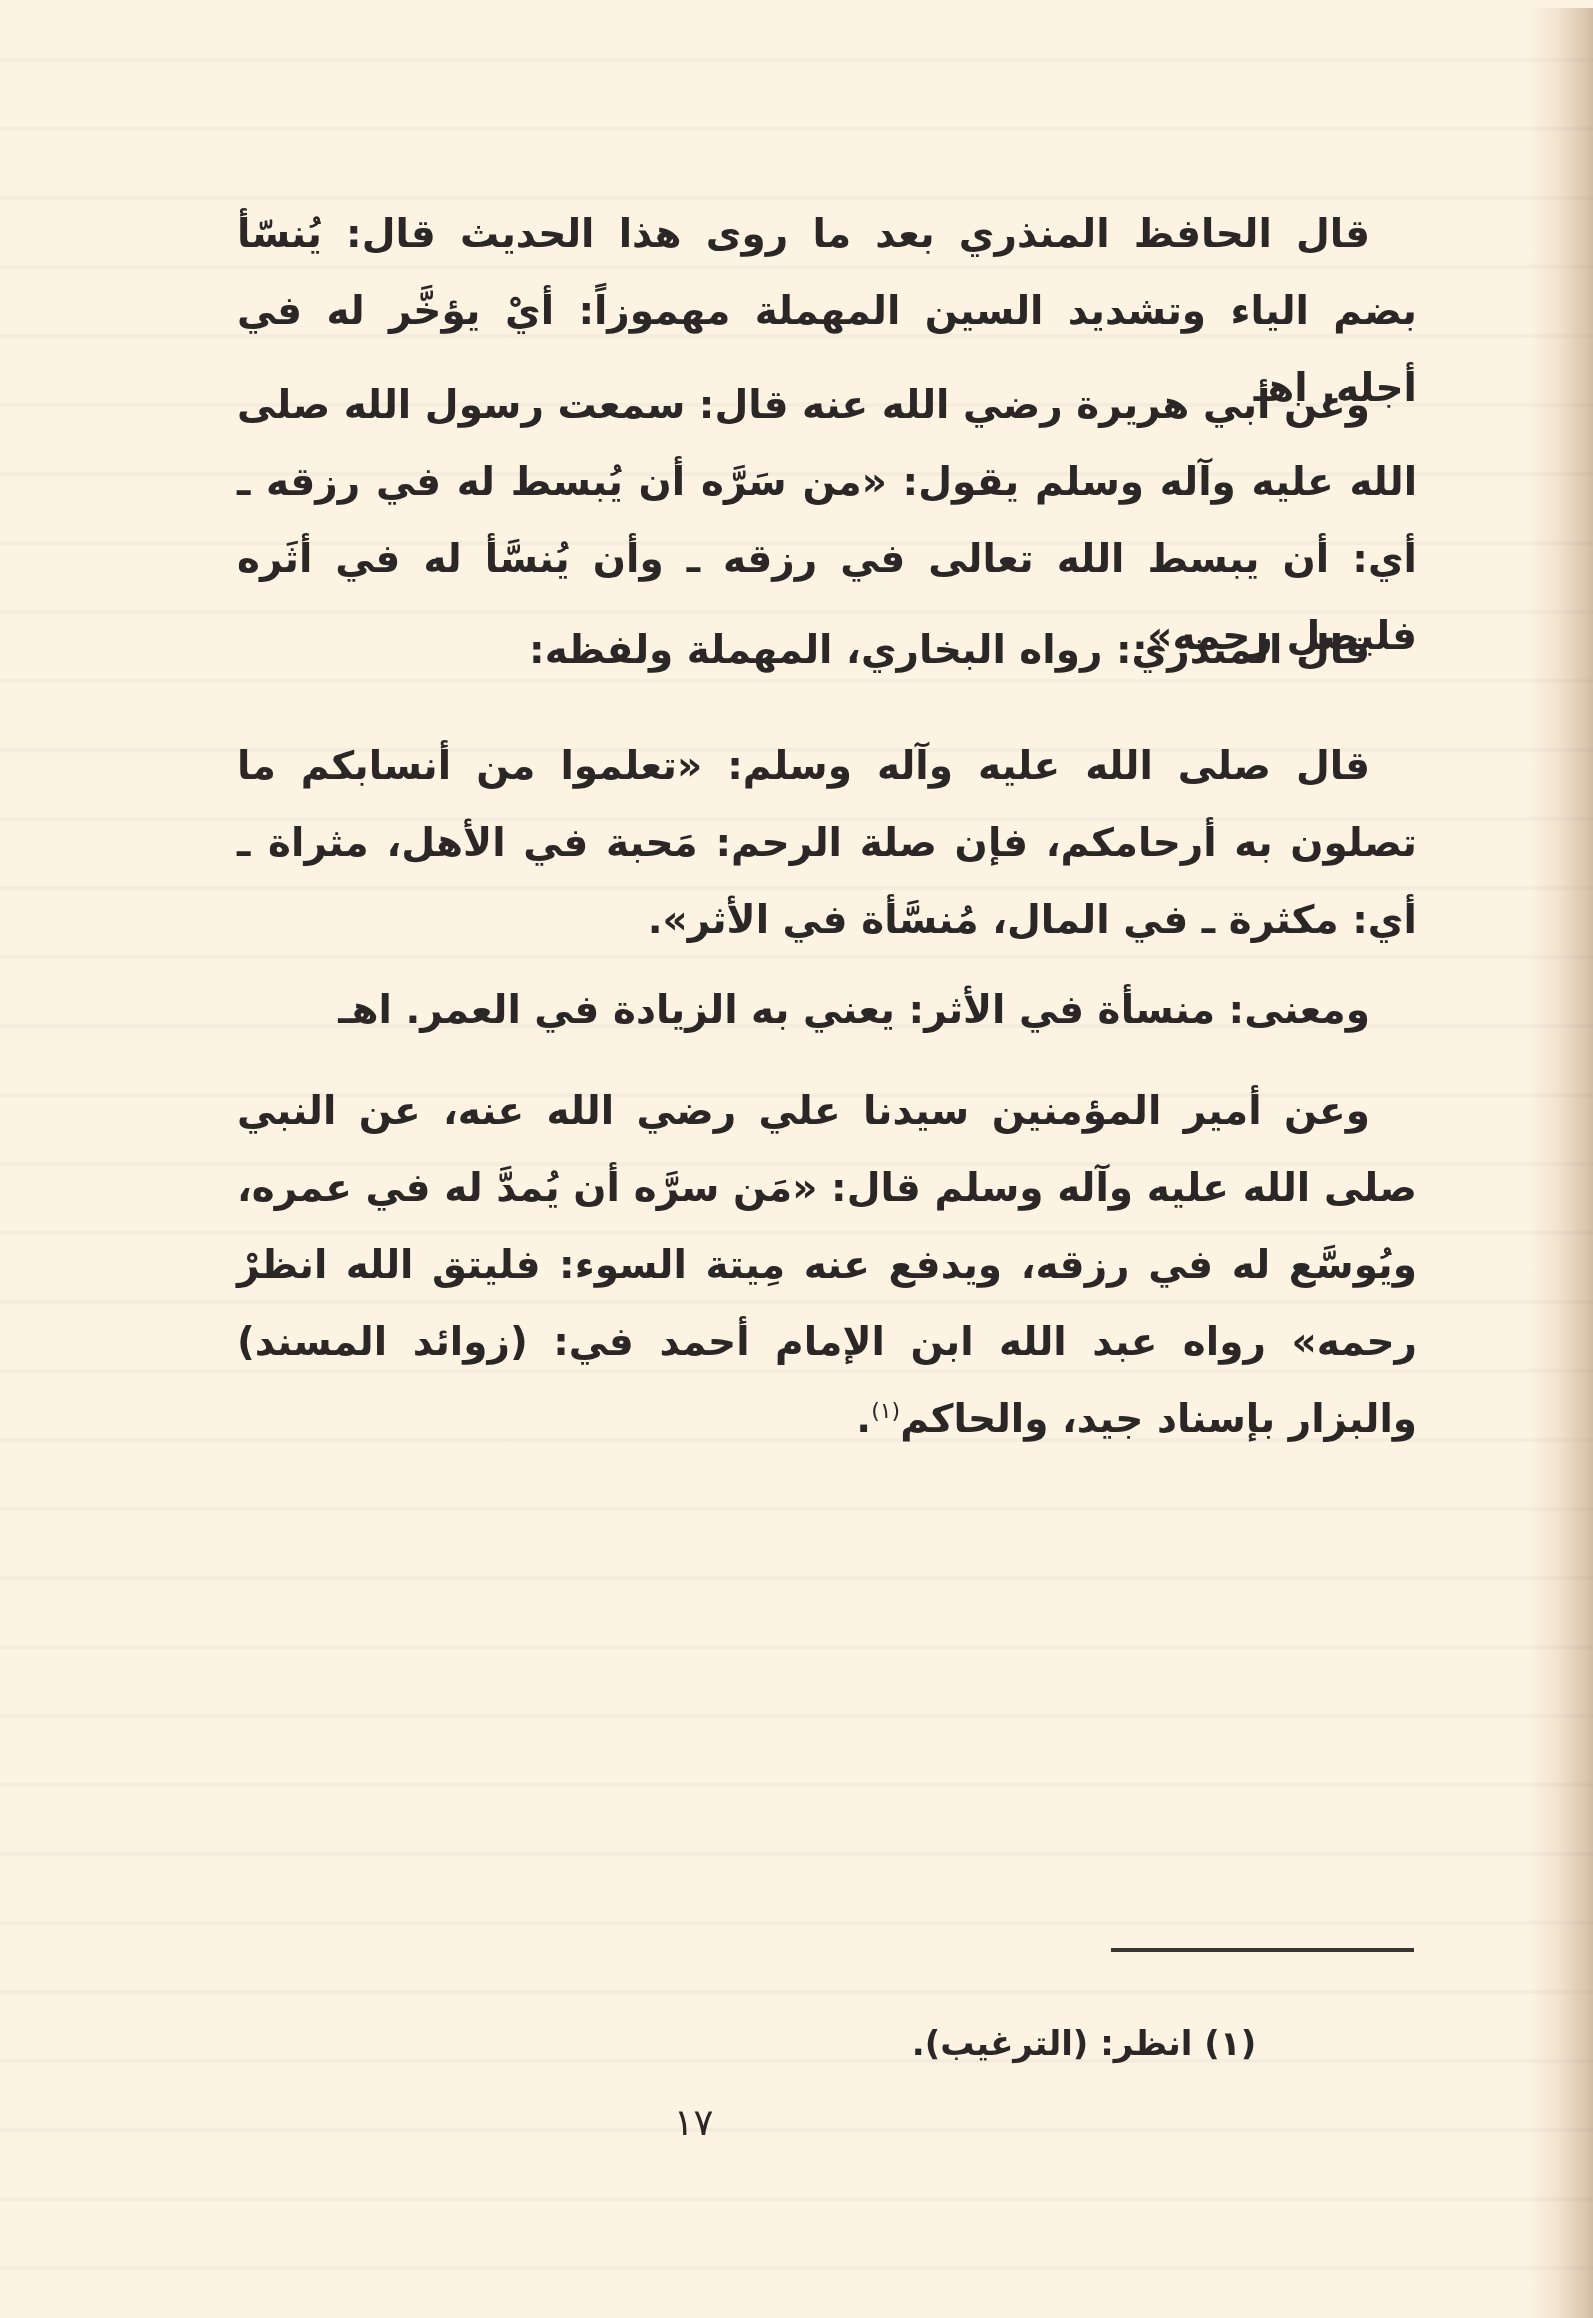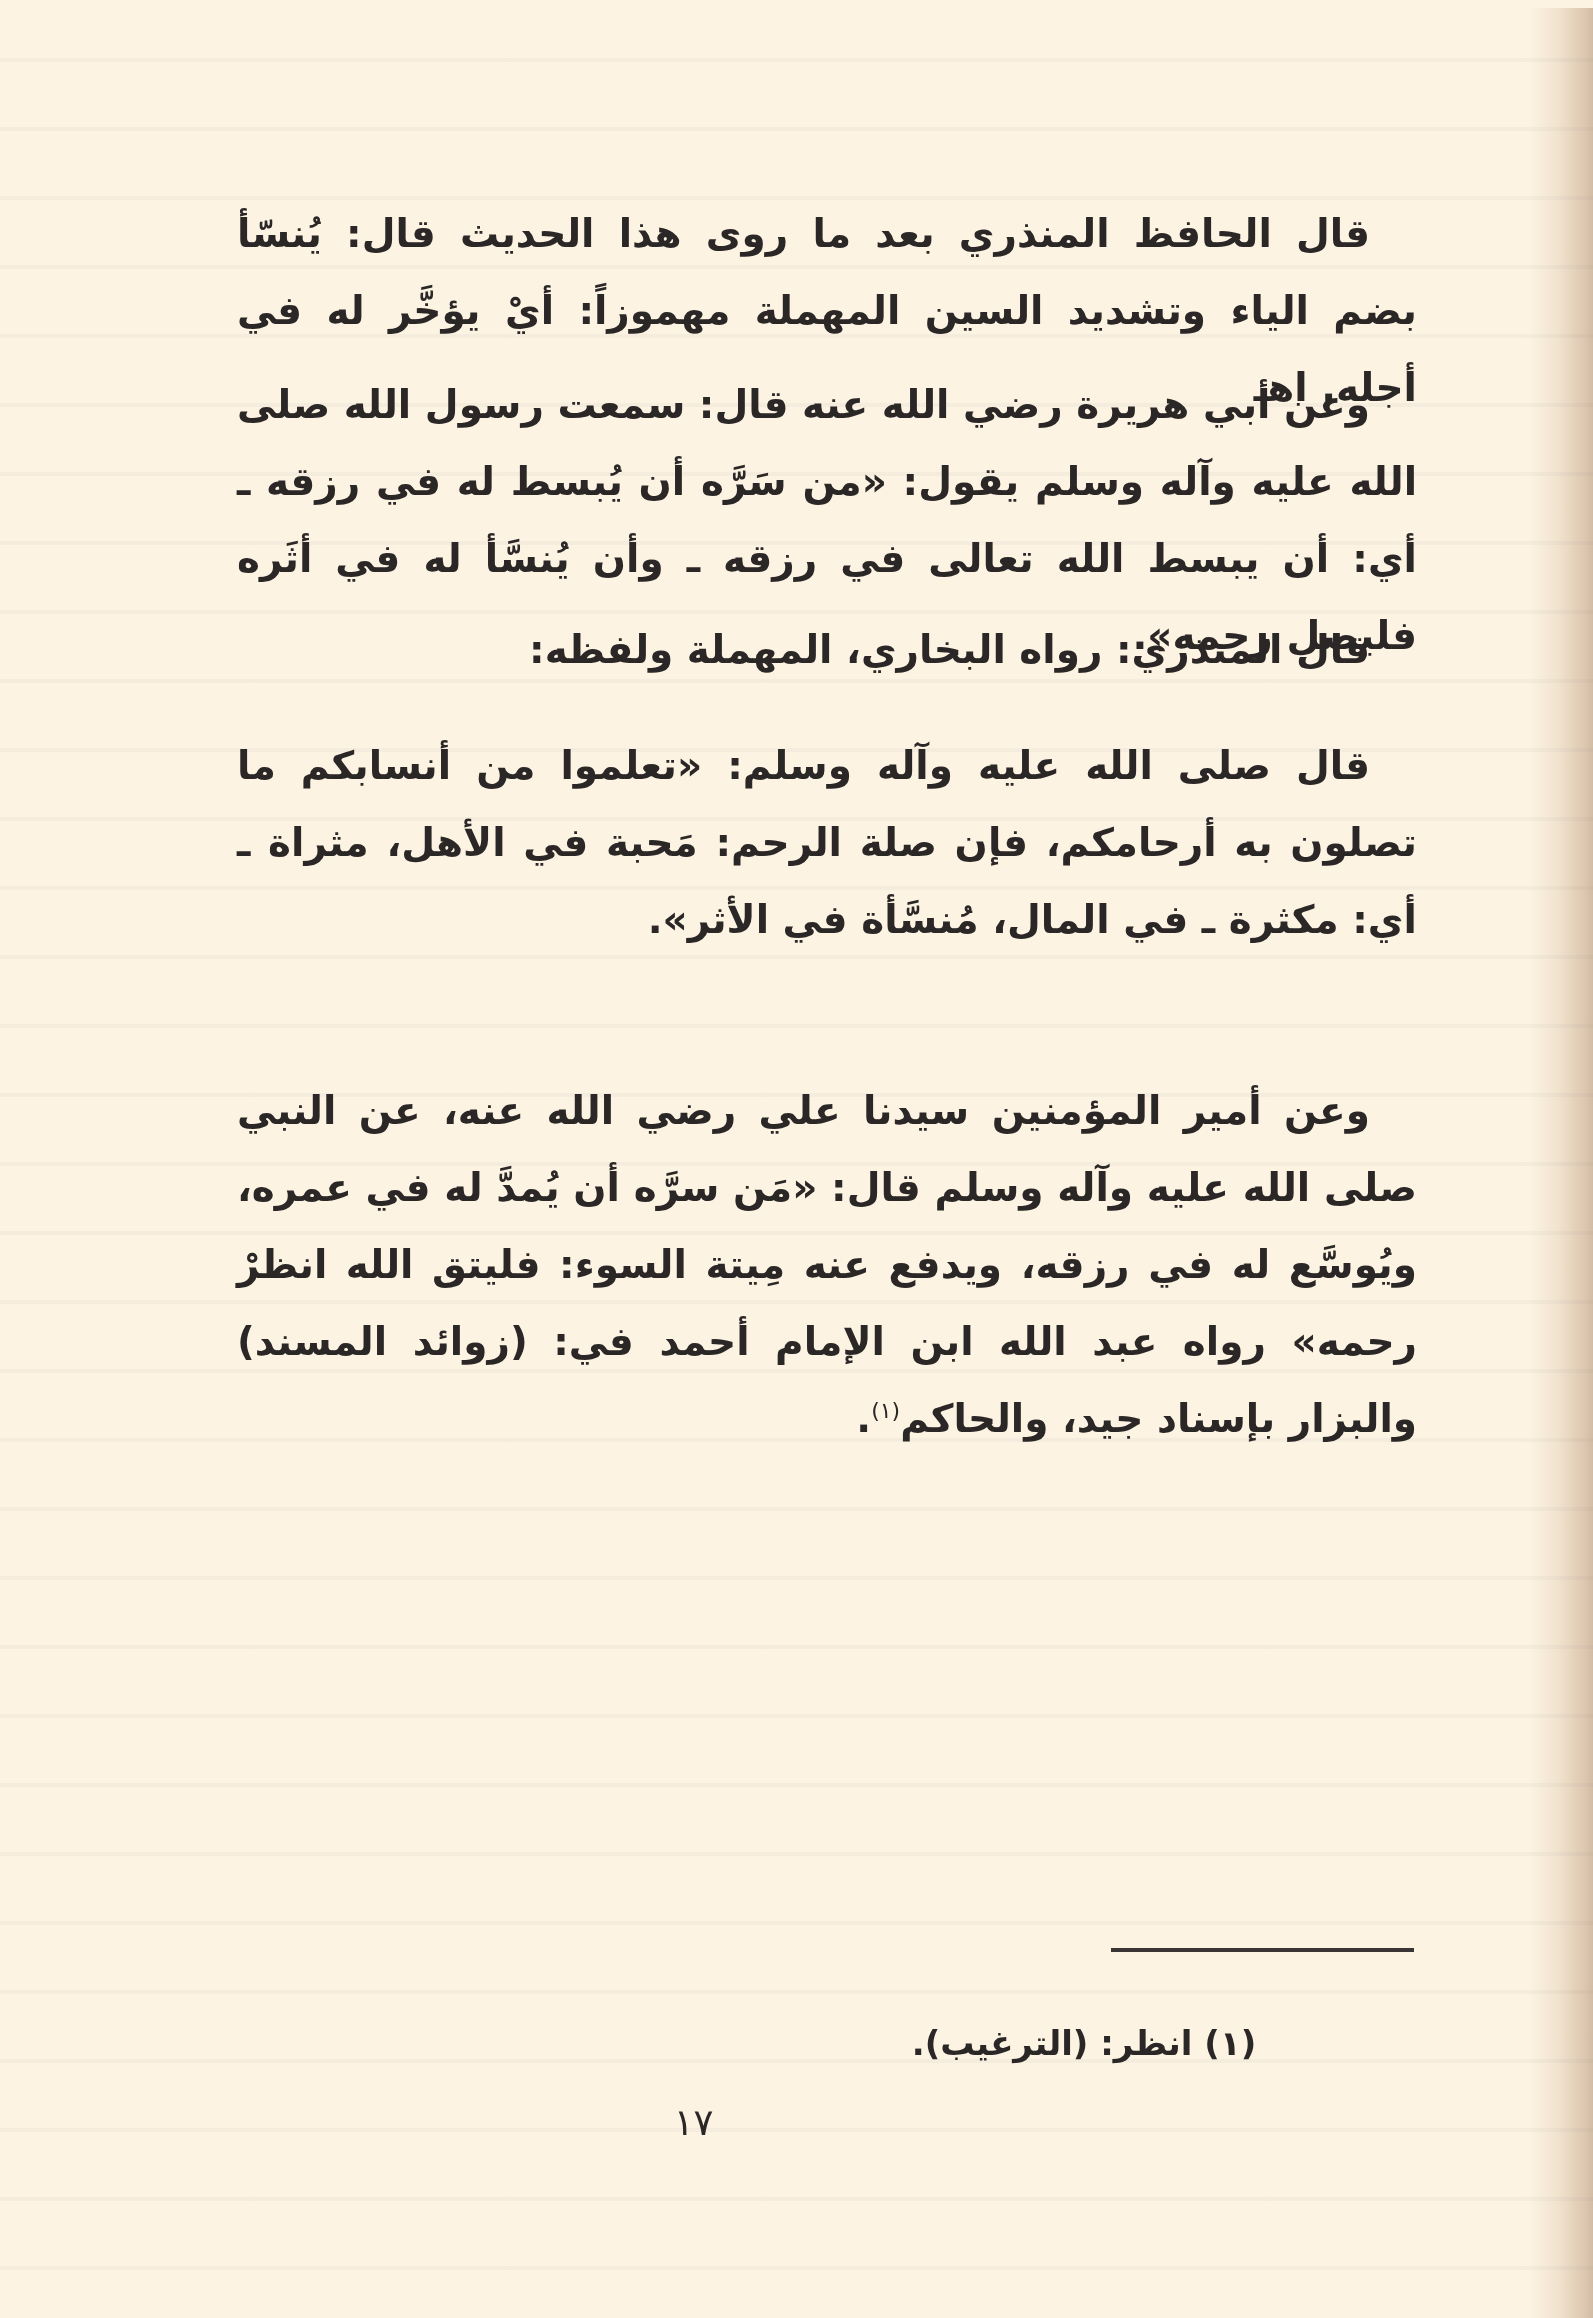--- a/index.html
+++ b/index.html
@@ -115,20 +115,23 @@
   </div>
 
   <div class="text-block" style="top:603px;">
     <p class="para indent">قال المنذري: رواه البخاري، المهملة ولفظه:</p>
   </div>
 
   <div class="text-block" style="top:719px;">
     <p class="para indent">قال صلى الله عليه وآله وسلم: «تعلموا من أنسابكم ما تصلون به أرحامكم، فإن صلة الرحم: مَحبة في الأهل، مثراة ـ أي: مكثرة ـ في المال، مُنسَّأة في الأثر».</p>
   </div>
 
+  <div class="text-block" style="top:963px;">
+    <p class="para indent">ومعنى: منسأة في الأثر: يعني به الزيادة في العمر. اهـ</p>
+  </div>
 
   <div class="text-block" style="top:1064px;">
     <p class="para indent"><span>وعن أمير المؤمنين سيدنا علي رضي الله عنه، عن النبي صلى الله عليه وآله وسلم قال: «مَن سرَّه أن يُمدَّ له في عمره، ويُوسَّع له في رزقه، ويدفع عنه مِيتة السوء: فليتق الله انظرْ رحمه» رواه عبد الله ابن الإمام أحمد في: (زوائد المسند) والبزار بإسناد جيد، والحاكم</span><span class="fn-ref">(١)</span><span>.</span></p>
   </div>
 
 
 
   <div class="footnote-rule"></div>
 
   <div class="footnote">

